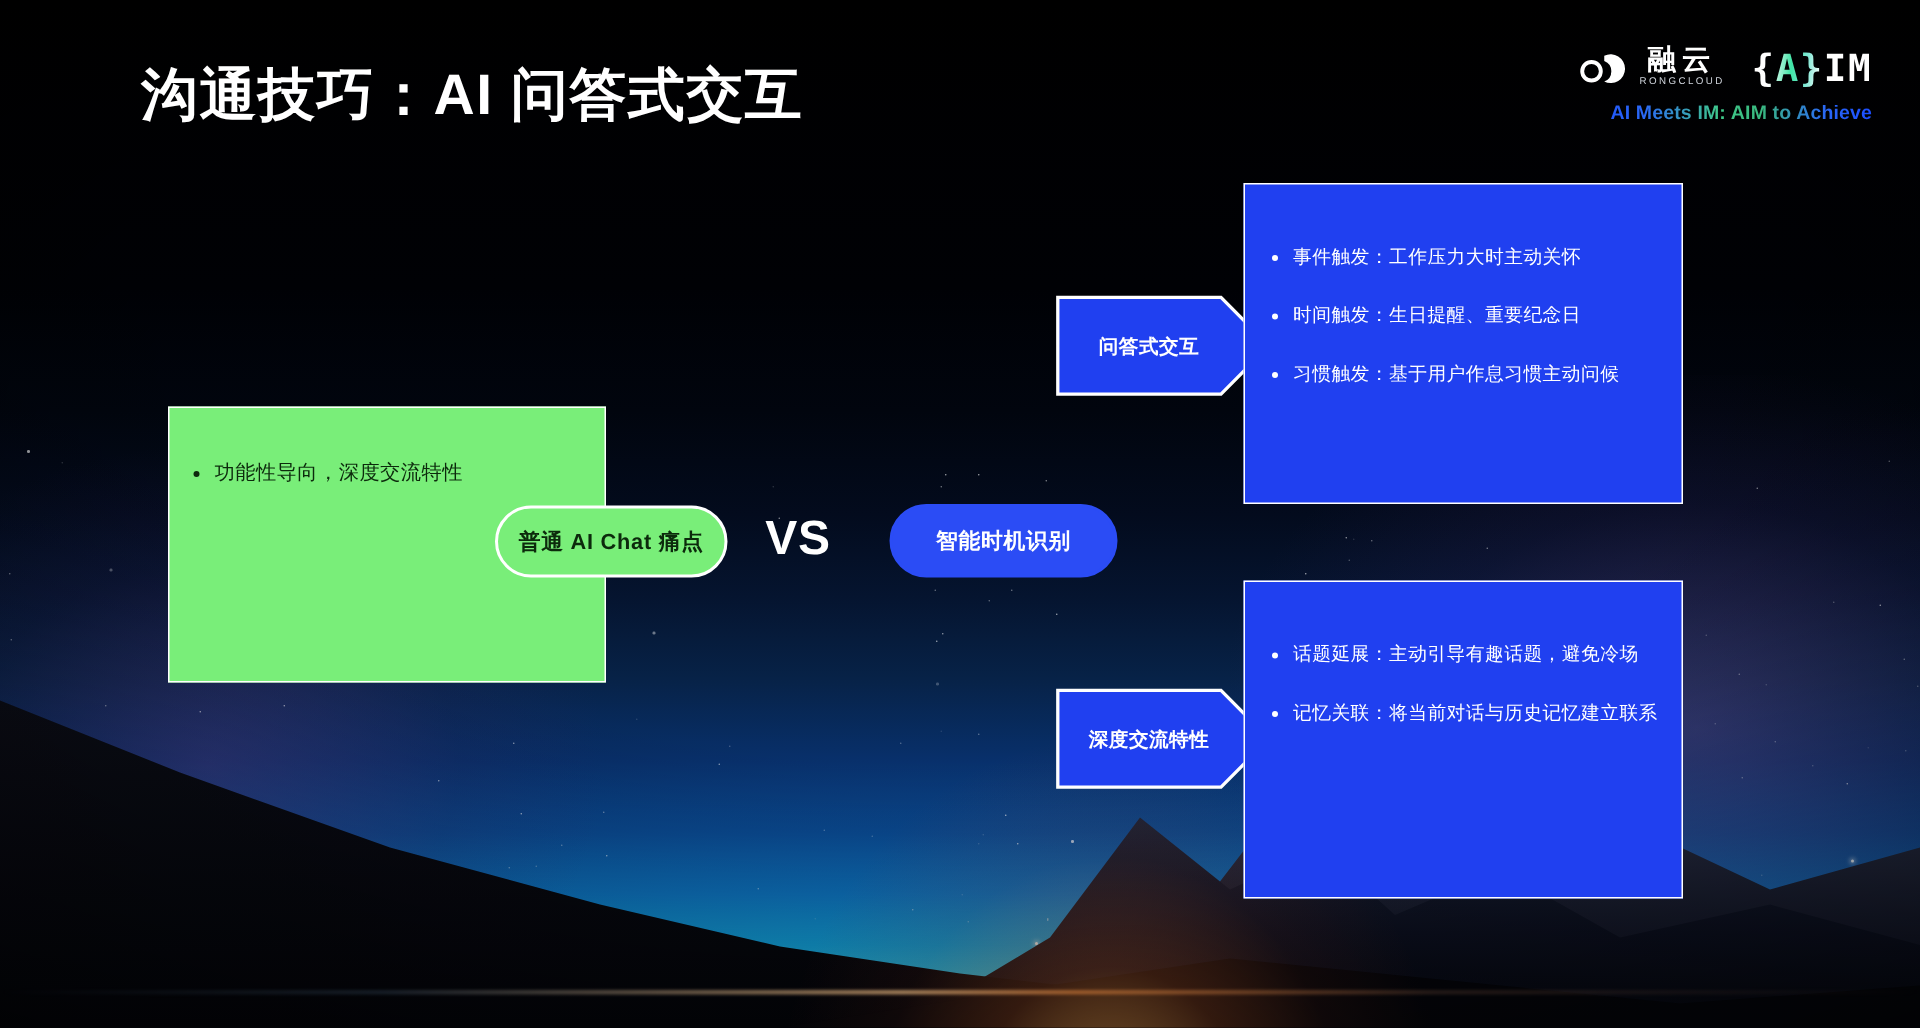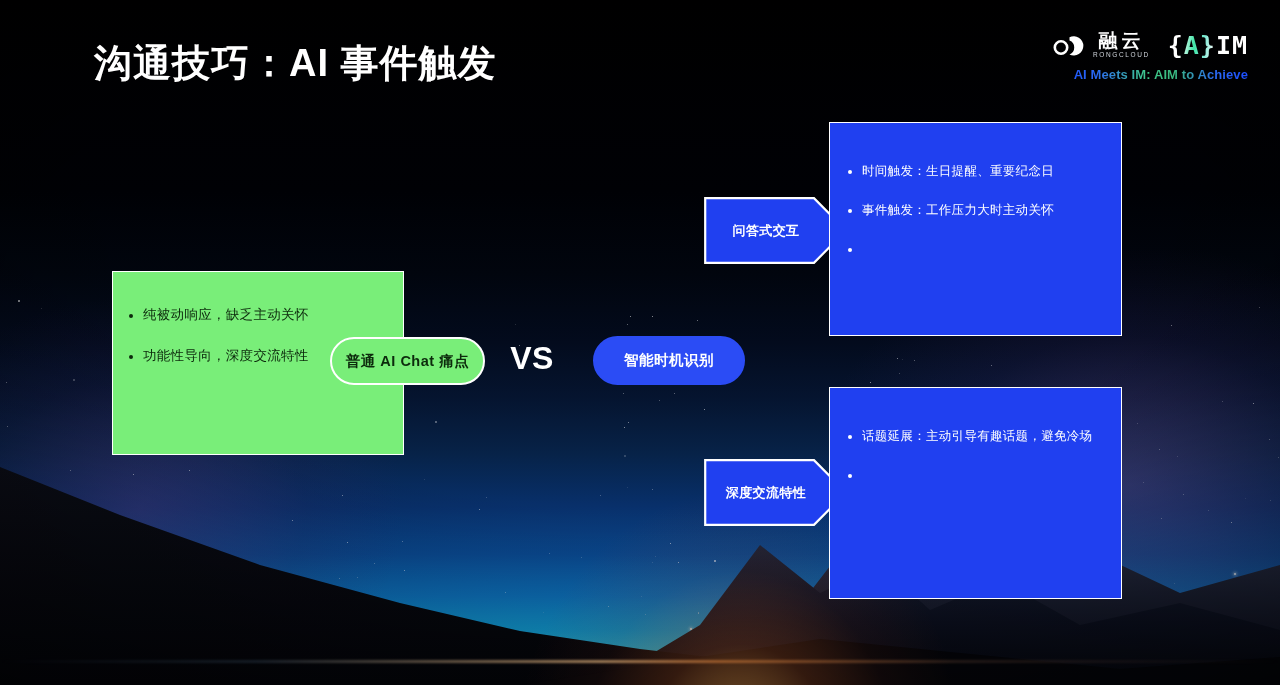--- a/index.html
+++ b/index.html
@@ -334,21 +334,21 @@
     <path d="M0,42 L120,90 L260,140 L400,178 L520,206 L640,224 L760,238 L900,248 L1050,254 L1280,258 L1280,260 L0,260 Z" fill="url(#mg3)"></path>
 
     <path d="M520,260 L660,238 L820,214 L960,228 L1120,244 L1280,232 L1280,260 Z" fill="#04050a"></path>
   </svg>
 
   <div class="bg-sunglow"></div>
   <div class="bg-sunline"></div>
   <div class="bg-vignette"></div>
 </div>
 
-<div class="title">沟通技巧：AI 事件触发</div>
+<div class="title">沟通技巧：AI 问答式交互</div>
 
 <div class="logo-wrap">
   <div class="logo-row">
     <div class="rc-mark">
       <svg width="34" height="22" viewBox="0 0 34 22">
         <circle cx="8" cy="13.5" r="6.2" fill="none" stroke="#ffffff" stroke-width="2.6"></circle>
         <path d="M16.5,3.2 A9.6,9.6 0 1 1 16.5,20.4 A7.4,7.4 0 0 0 16.5,6.6 Z" fill="#ffffff"></path>
       </svg>
       <div class="rc-text">
         <div class="rc-cn">融云</div>
@@ -357,24 +357,20 @@
     </div>
     <div class="aim-mark">{A}IM</div>
   </div>
   <div class="tagline">AI Meets IM: AIM to Achieve</div>
 </div>
 
 <div class="panel" id="pain-panel">
   <ul>
     <li>
       <span class="bullet"></span>
-      <span class="txt">纯被动响应，缺乏主动关怀</span>
-    </li>
-    <li>
-      <span class="bullet"></span>
       <span class="txt">功能性导向，深度交流特性</span>
     </li>
   </ul>
 </div>
 
 <div class="pill" id="pain-pill">普通 AI Chat 痛点</div>
 
 <div id="vs-label">VS</div>
 
 <div class="pill" id="trigger-pill">智能时机识别</div>
@@ -383,42 +379,44 @@
   <svg width="144" height="67" viewBox="0 0 144 67">
     <path d="M1.2,1.2 L110,1.2 L142,33.5 L110,65.8 L1.2,65.8 Z" fill="#2040f0" stroke="#ffffff" stroke-width="2.2" stroke-linejoin="miter"></path>
   </svg>
   <div class="lbl">问答式交互</div>
 </div>
 
 <div class="panel blue-panel" id="trigger-panel">
   <ul>
     <li>
       <span class="bullet"></span>
+      <span class="txt">事件触发：工作压力大时主动关怀</span>
+    </li>
+    <li>
+      <span class="bullet"></span>
       <span class="txt">时间触发：生日提醒、重要纪念日</span>
     </li>
     <li>
       <span class="bullet"></span>
-      <span class="txt">事件触发：工作压力大时主动关怀</span>
-    </li>
-    <li>
-      <span class="bullet"></span>
+      <span class="txt">习惯触发：基于用户作息习惯主动问候</span>
     </li>
   </ul>
 </div>
 
 <div class="arrow" id="depth-arrow">
   <svg width="144" height="67" viewBox="0 0 144 67">
     <path d="M1.2,1.2 L110,1.2 L142,33.5 L110,65.8 L1.2,65.8 Z" fill="#2040f0" stroke="#ffffff" stroke-width="2.2" stroke-linejoin="miter"></path>
   </svg>
   <div class="lbl">深度交流特性</div>
 </div>
 
 <div class="panel blue-panel" id="depth-panel">
   <ul>
     <li>
       <span class="bullet"></span>
       <span class="txt">话题延展：主动引导有趣话题，避免冷场</span>
     </li>
     <li>
       <span class="bullet"></span>
+      <span class="txt">记忆关联：将当前对话与历史记忆建立联系</span>
     </li>
   </ul>
 </div>
 
 </body></html>

